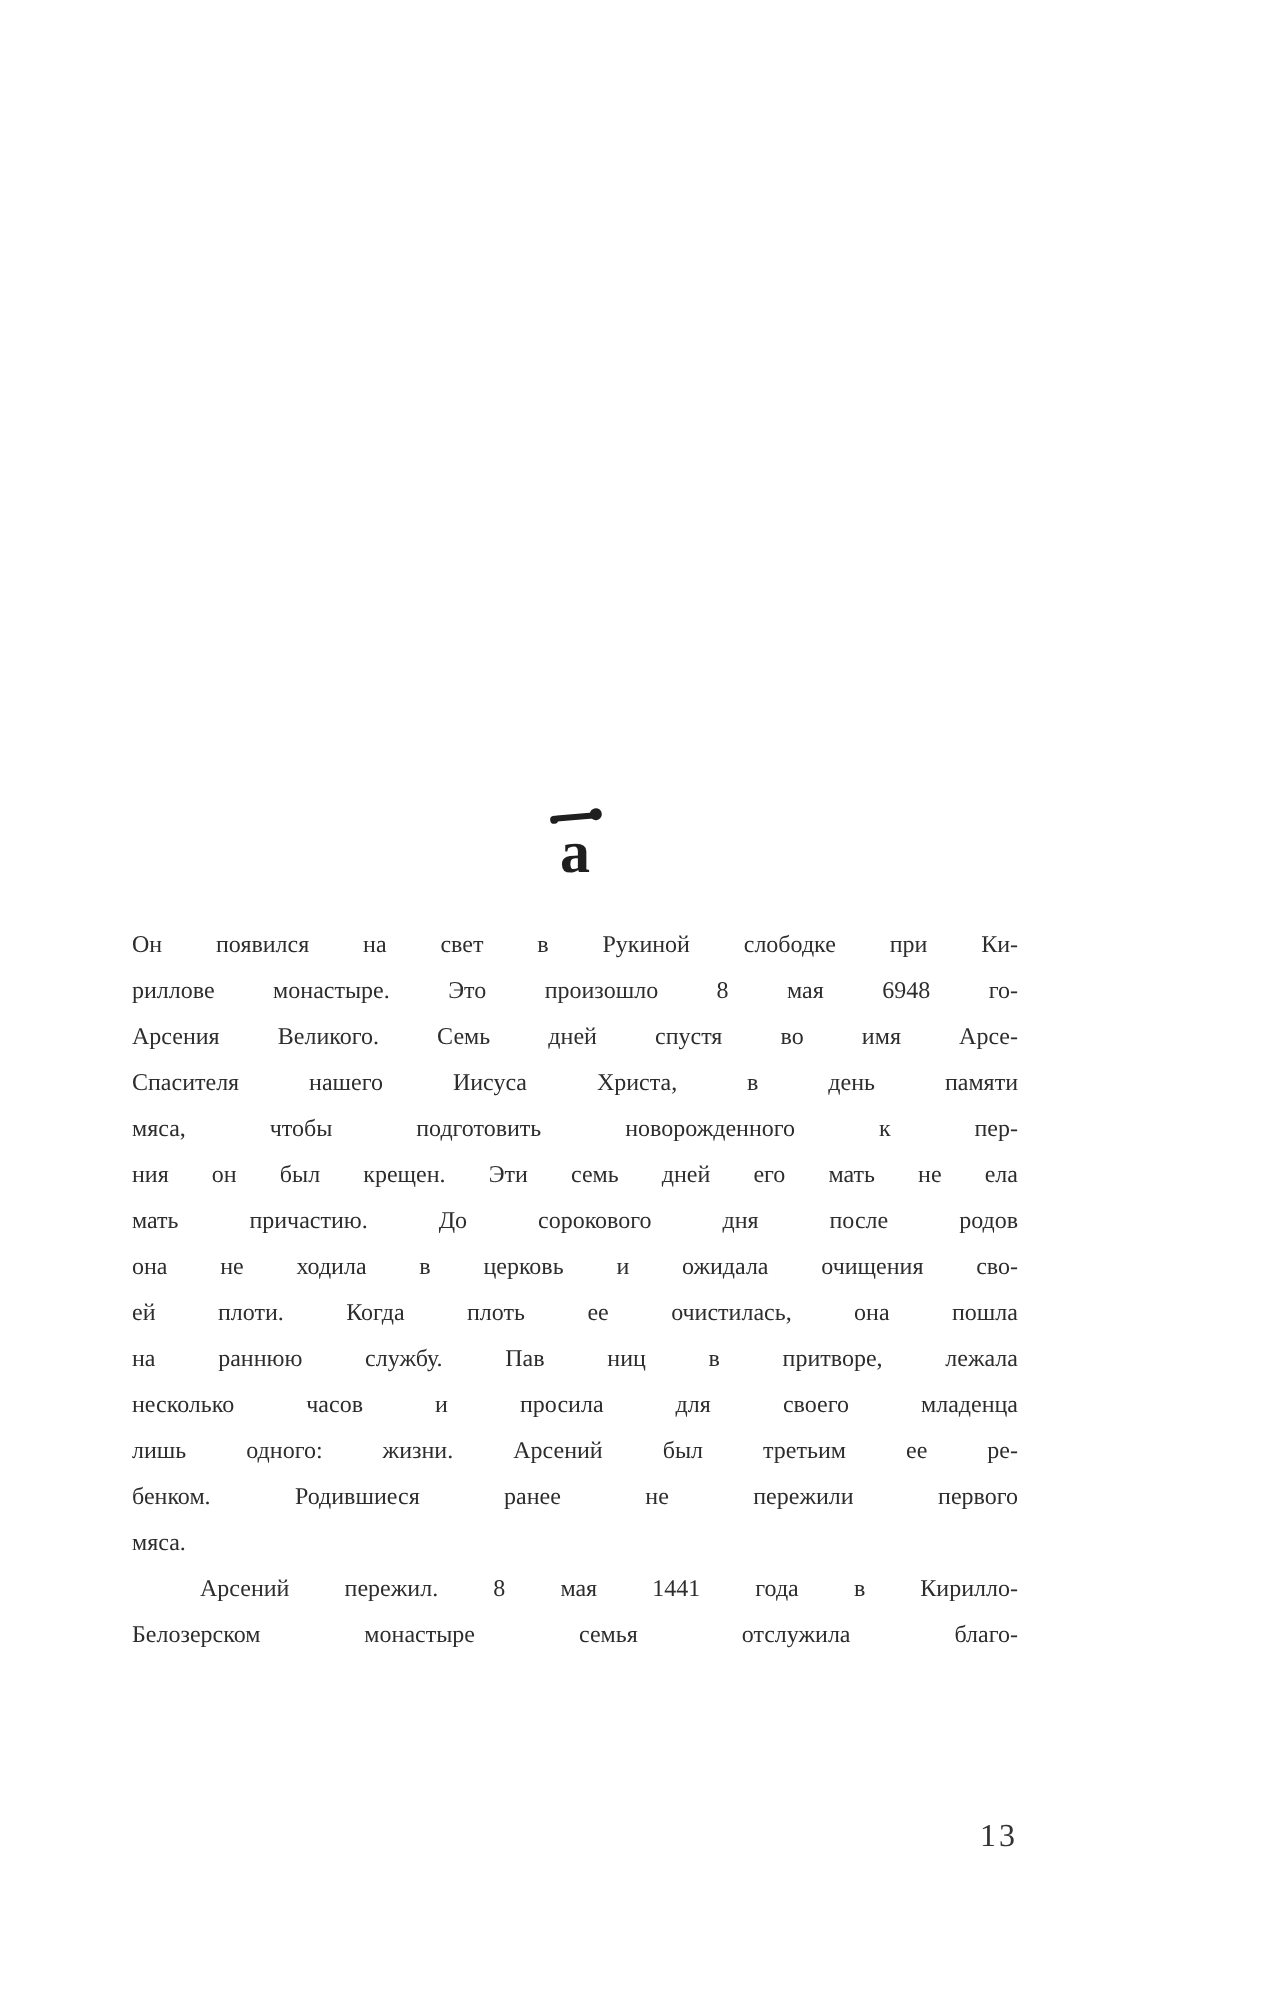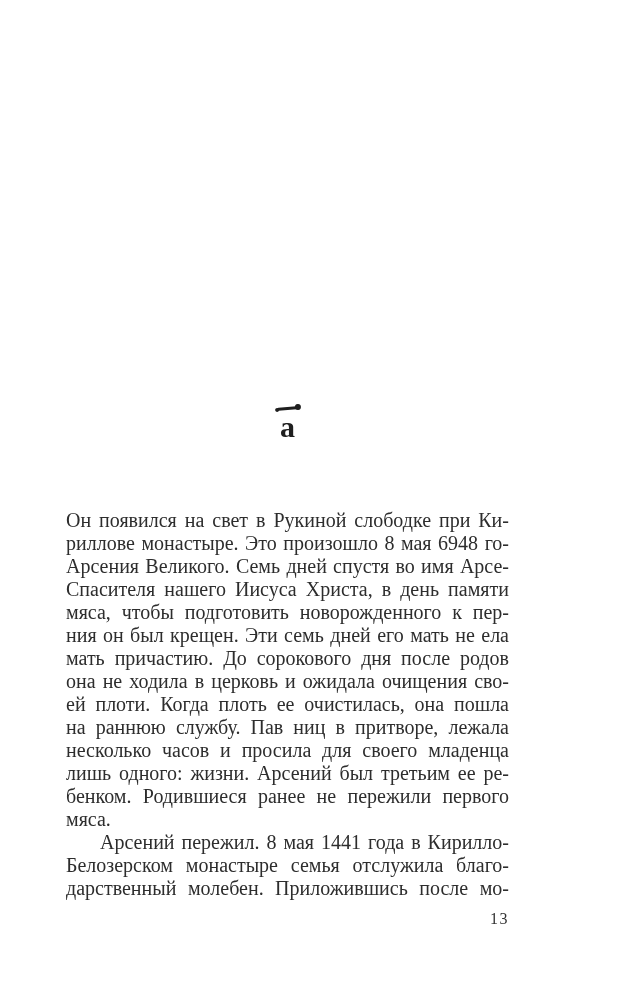--- a/index.html
+++ b/index.html
@@ -69,23 +69,22 @@
     font-weight:700;
     line-height:1;
     color:#1f1f1f;
   }
   
   .text-block{
     position:absolute;
     top:461px;
     left:0;
     width:443px;
-    font-size:20px;
+    font-size:12px;
     line-height:23px;
-    margin-top:48px;
   }
   .line{
     height:23px;
     overflow:hidden;
     text-align:justify;
     text-align-last:justify;
   }
   .line.last{
     text-align-last:left;
   }
@@ -127,19 +126,18 @@
         <div class="line">мать причастию. До сорокового дня после родов</div>
         <div class="line">она не ходила в церковь и ожидала очищения сво-</div>
         <div class="line">ей плоти. Когда плоть ее очистилась, она пошла</div>
         <div class="line">на раннюю службу. Пав ниц в притворе, лежала</div>
         <div class="line">несколько часов и просила для своего младенца</div>
         <div class="line">лишь одного: жизни. Арсений был третьим ее ре-</div>
         <div class="line">бенком. Родившиеся ранее не пережили первого</div>
         <div class="line last">мяса.</div>
         <div class="line indent">Арсений пережил. 8 мая 1441 года в Кирилло-</div>
         <div class="line">Белозерском монастыре семья отслужила благо-</div>
-        <div class="line">дарственный молебен. Приложившись после мо-</div>
       </div>
 
     <div class="folio">13</div>
 
   </div>
 </div>
 
 </body></html>

